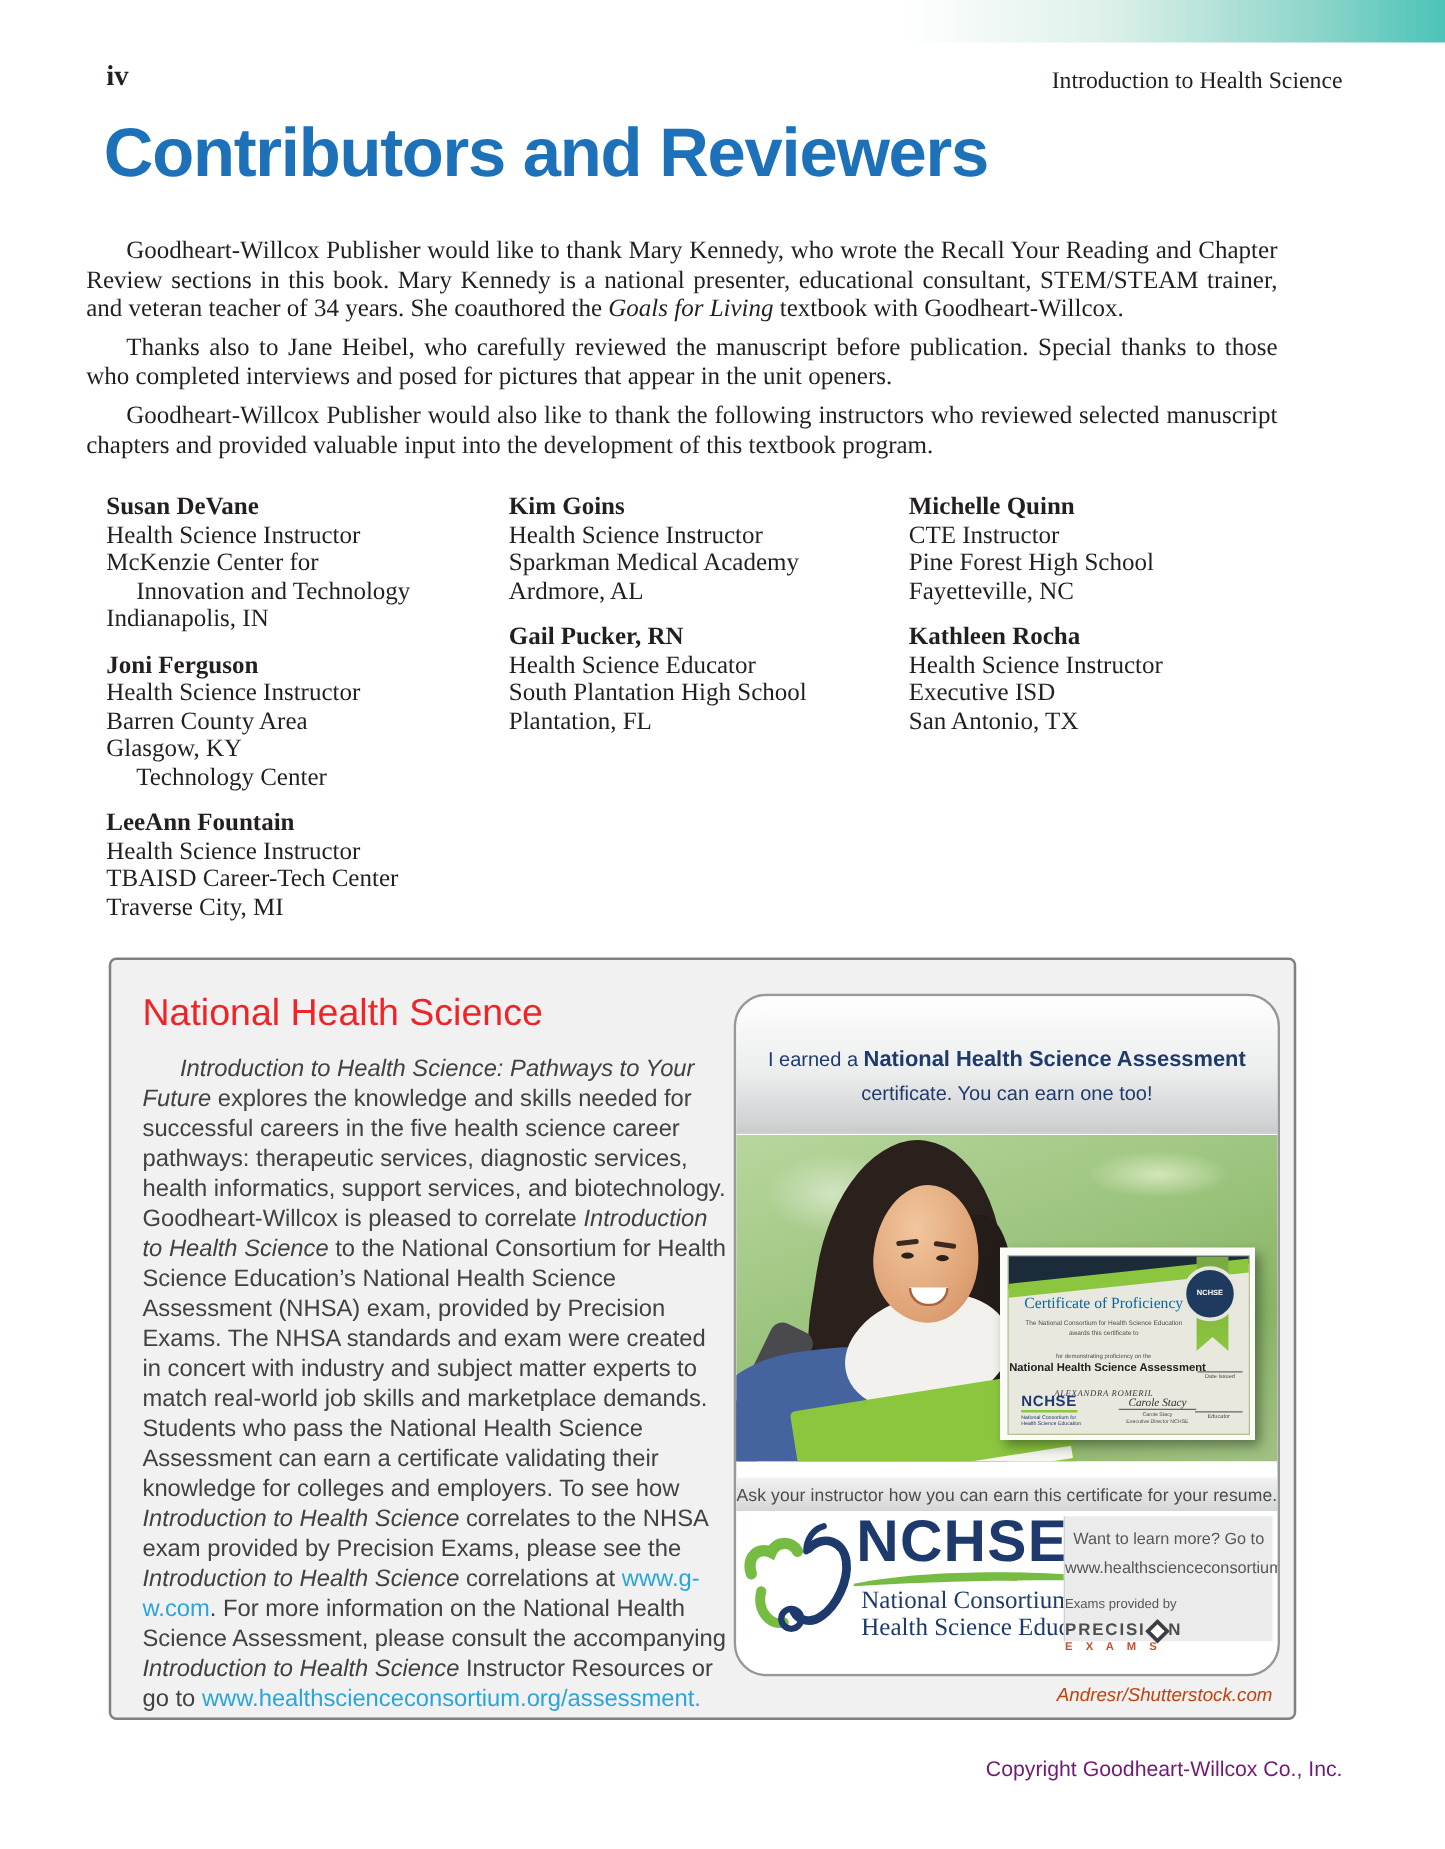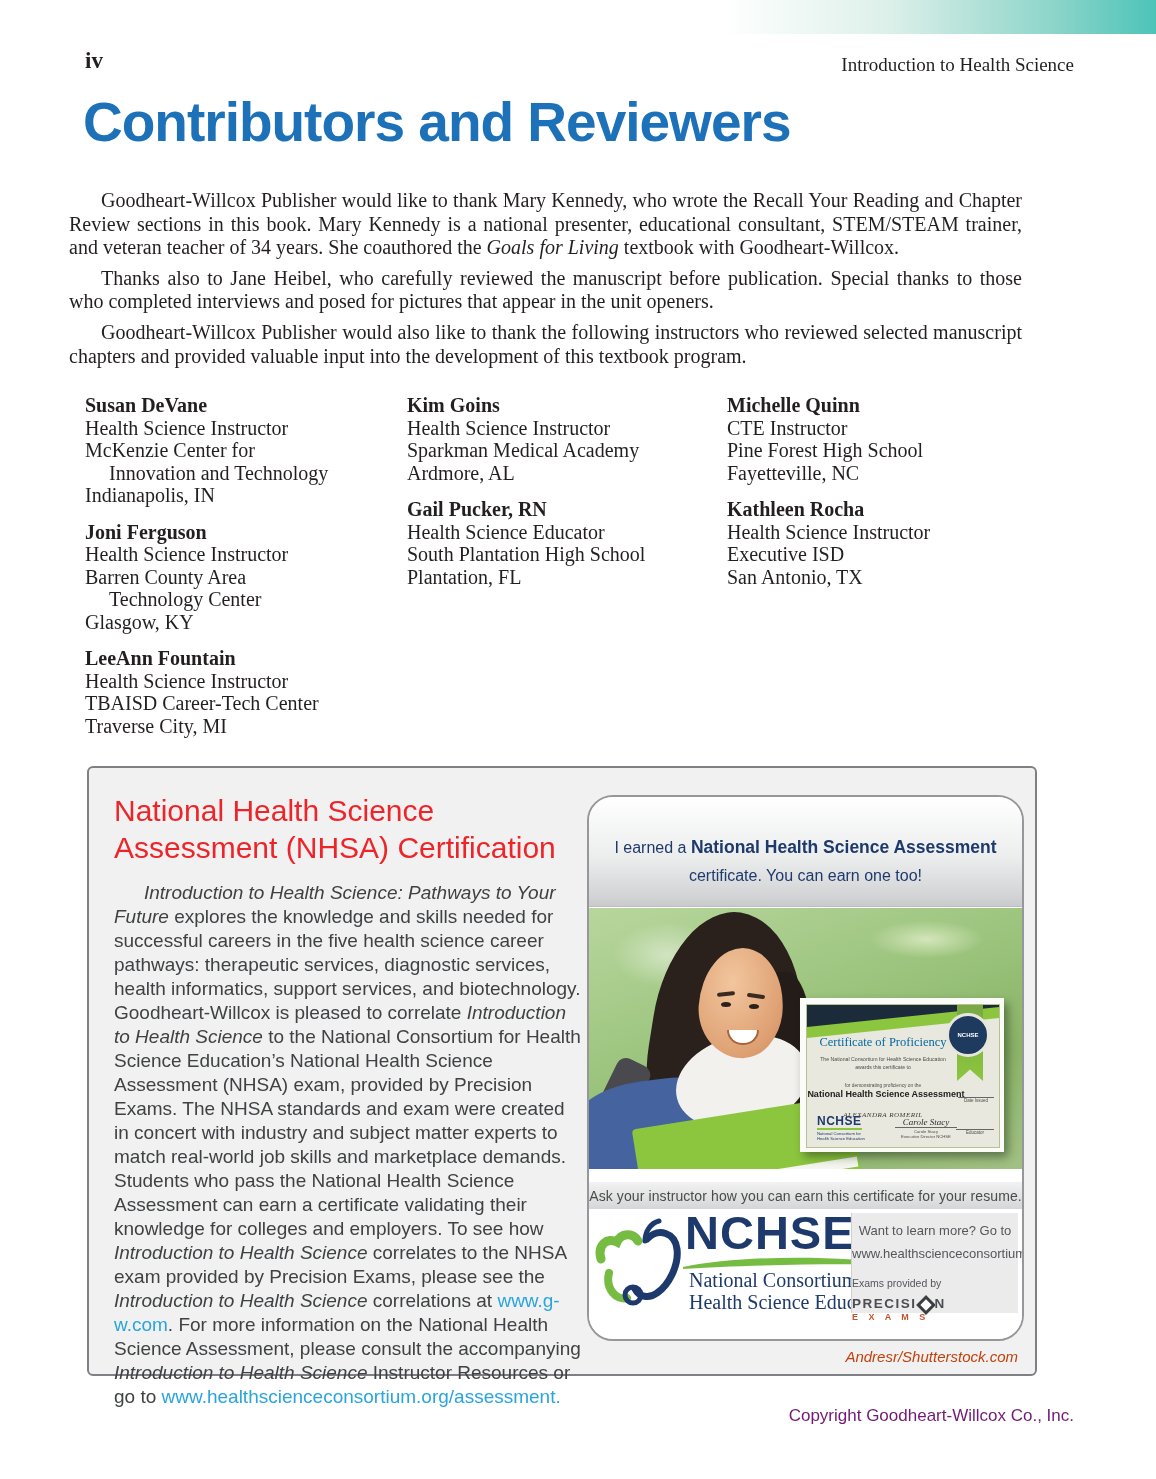--- a/index.html
+++ b/index.html
@@ -169,22 +169,22 @@
         <div class="name">Susan DeVane</div>
         <div class="line">Health Science Instructor</div>
         <div class="line">McKenzie Center for</div>
         <div class="line indent">Innovation and Technology</div>
         <div class="line">Indianapolis, IN</div>
       </div>
       <div class="entry">
         <div class="name">Joni Ferguson</div>
         <div class="line">Health Science Instructor</div>
         <div class="line">Barren County Area</div>
+        <div class="line">Glasgow, KY</div>
         <div class="line indent">Technology Center</div>
-        <div class="line">Glasgow, KY</div>
       </div>
       <div class="entry">
         <div class="name">LeeAnn Fountain</div>
         <div class="line">Health Science Instructor</div>
         <div class="line">TBAISD Career-Tech Center</div>
         <div class="line">Traverse City, MI</div>
       </div>
     </div>
     <div class="ccol2">
       <div class="entry">
@@ -212,21 +212,21 @@
         <div class="line">Health Science Instructor</div>
         <div class="line">Executive ISD</div>
         <div class="line">San Antonio, TX</div>
       </div>
     </div>
   </div>
 
   <div class="feature-box">
 
     <div class="box-left">
-      <h2 class="box-heading"><span>National Health Science</span><br><span>Assessment (NHSA) Certification</span></h2>
+      <h2 class="box-heading"><span>National Health Science</span><br></h2>
       <p class="box-body"><i>Introduction to Health Science: Pathways to Your Future</i><span> explores the knowledge and skills needed for successful careers in the five health science career pathways: therapeutic services, diagnostic services, health informatics, support services, and biotechnology. Goodheart-Willcox is pleased to correlate </span><i>Introduction to Health Science</i><span> to the National Consortium for Health Science Education’s National Health Science Assessment (NHSA) exam, provided by Precision Exams. The NHSA standards and exam were created in concert with industry and subject matter experts to match real-world job skills and marketplace demands. Students who pass the National Health Science Assessment can earn a certificate validating their knowledge for colleges and employers. To see how </span><i>Introduction to Health Science</i><span> correlates to the NHSA exam provided by Precision Exams, please see the </span><i>Introduction to Health Science</i><span> correlations at </span><span class="lk">www.g-w.com</span><span>. For more information on the National Health Science Assessment, please consult the accompanying </span><i>Introduction to Health Science</i><span> Instructor Resources or go to </span><span class="lk">www.healthscienceconsortium.org/assessment.</span></p>
     </div>
 
     <div class="card">
 
       <div class="card-banner">
         <div class="banner-l1"><span>I earned a </span><b>National Health Science Assessment</b></div>
         <div class="banner-l2">certificate. You can earn one too!</div>
       </div>
 

